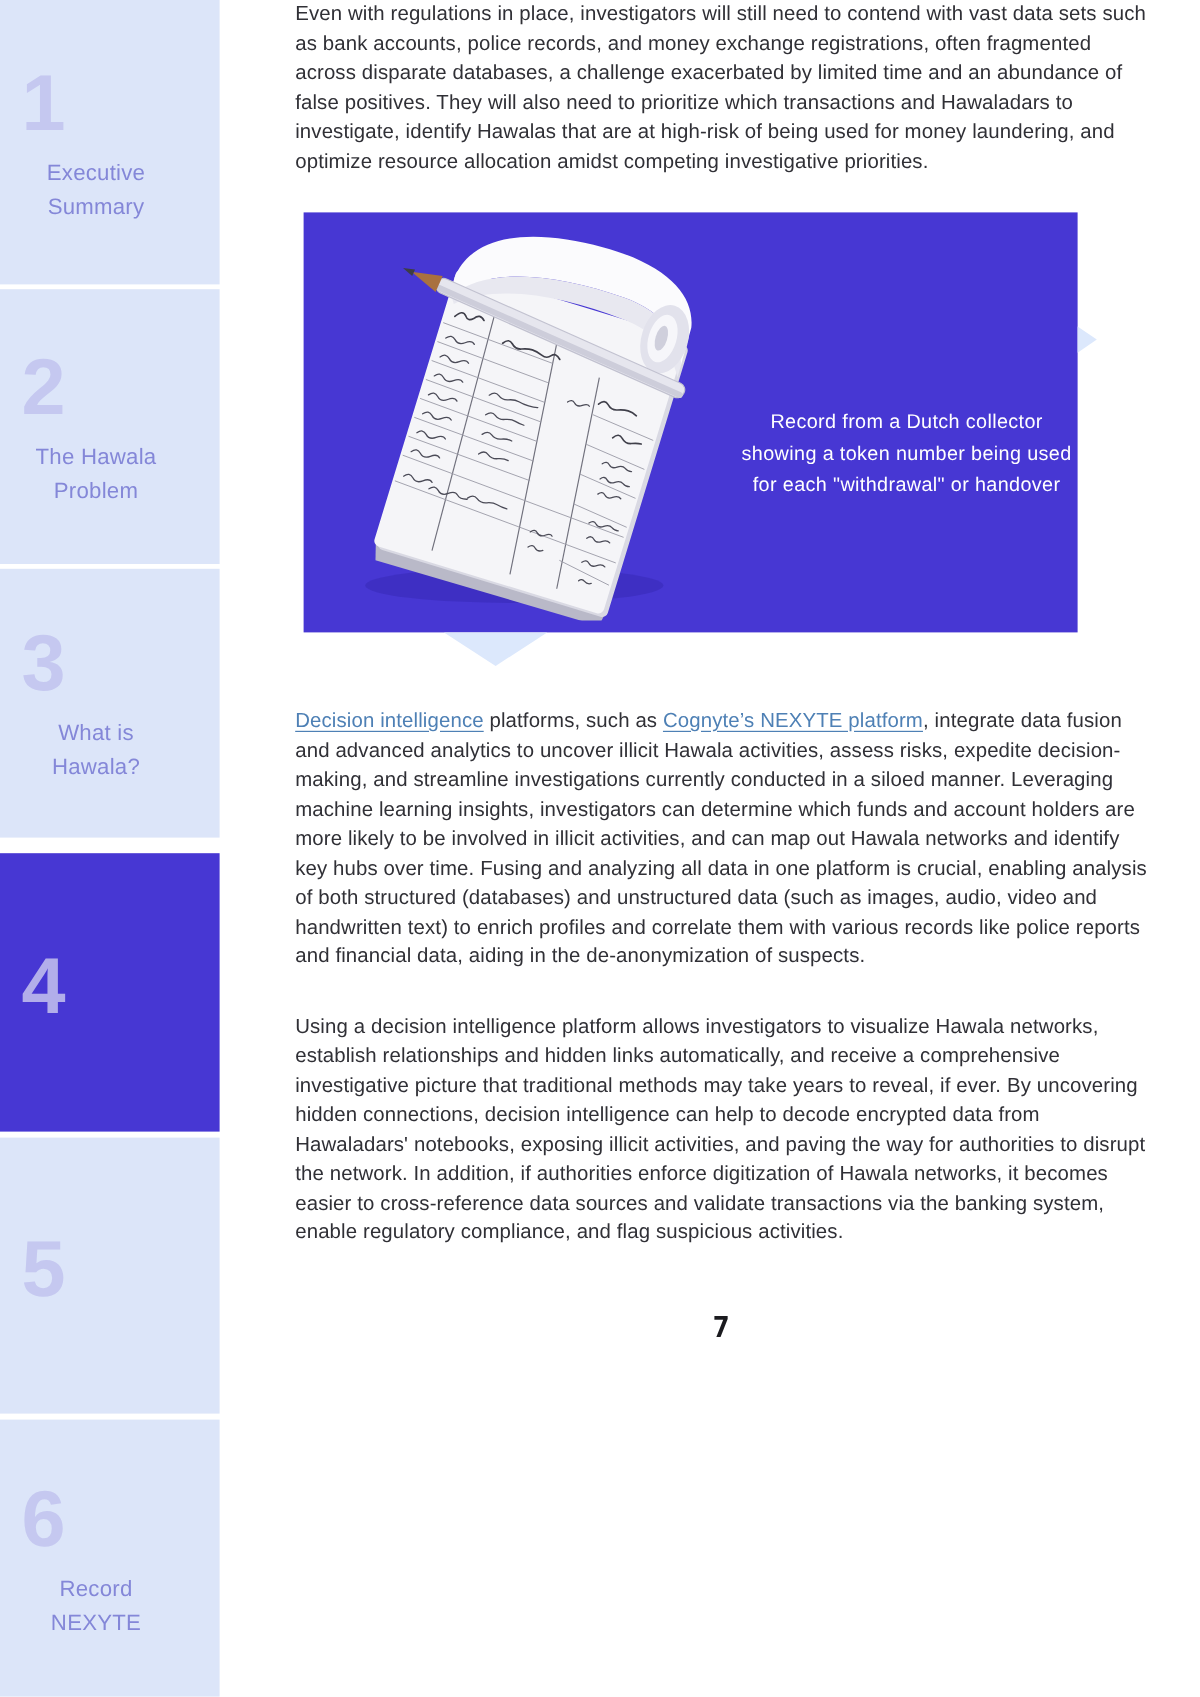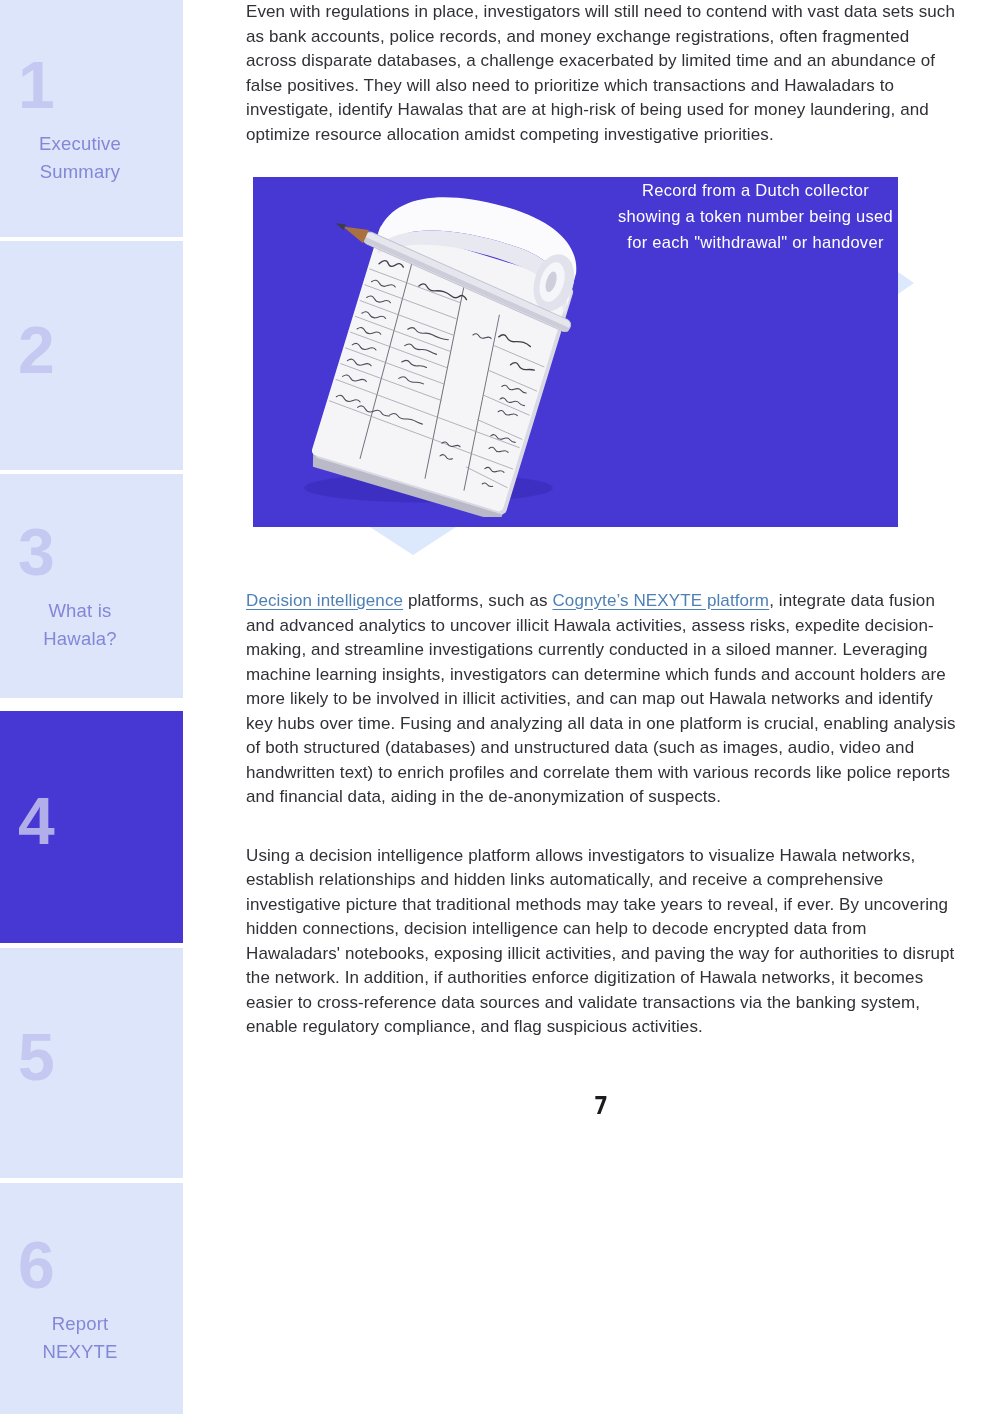--- a/index.html
+++ b/index.html
@@ -44,20 +44,21 @@
   .main a { color:#4e80b5; text-underline-offset:3px;text-align:center; }
 
   
   .figure {
     position:relative; margin:30px 0 0 7px; width:645px; height:350px;
     background:#4737d3; display:flex;
   }
   .fig-illustration { width:330px; height:330px; margin:10px 0 0 30px; flex:0 0 auto; }
   .fig-caption {
     flex:1; display:flex; justify-content:center; align-items:flex-start;
+    padding-top:162px;
   }
   .fig-caption span {
     display:block; width:282px; text-align:center; color:#ffffff;
     font-size:16.5px; line-height:26px; letter-spacing:.3px;
   }
   .decor-arrow-right {
     position:absolute; right:-16px; top:95px; width:0; height:0;
     border-left:16px solid #dce8fc; border-top:11px solid transparent;
     border-bottom:11px solid transparent;
   }
@@ -87,34 +88,35 @@
 </head>
 <body>
 
 <nav class="sidebar">
   <div class="tile t1">
     <div class="num">1</div>
     <div class="lbl">Executive Summary</div>
   </div>
   <div class="tile t2">
     <div class="num">2</div>
+    <div class="lbl">The Hawala Problem</div>
   </div>
   <div class="tile t3">
     <div class="num">3</div>
     <div class="lbl">What is Hawala?</div>
   </div>
   <div class="tile t4">
     <div class="num">4</div>
   </div>
   <div class="tile t5">
     <div class="num">5</div>
   </div>
   <div class="tile t6">
     <div class="num">6</div>
-    <div class="lbl">Report NEXYTE</div>
+    <div class="lbl">Record NEXYTE</div>
   </div>
 </nav>
 
 <main class="main">
 
   <p class="body p1">Even with regulations in place, investigators will still need to contend with vast data sets such as bank accounts, police records, and money exchange registrations, often fragmented across disparate databases, a challenge exacerbated by limited time and an abundance of false positives. They will also need to prioritize which transactions and Hawaladars to investigate, identify Hawalas that are at high-risk of being used for money laundering, and optimize resource allocation amidst competing investigative priorities.</p>
 
   <figure class="figure">
     <svg class="fig-illustration" viewBox="0 0 340 340" xmlns="http://www.w3.org/2000/svg" aria-hidden="true">
 

